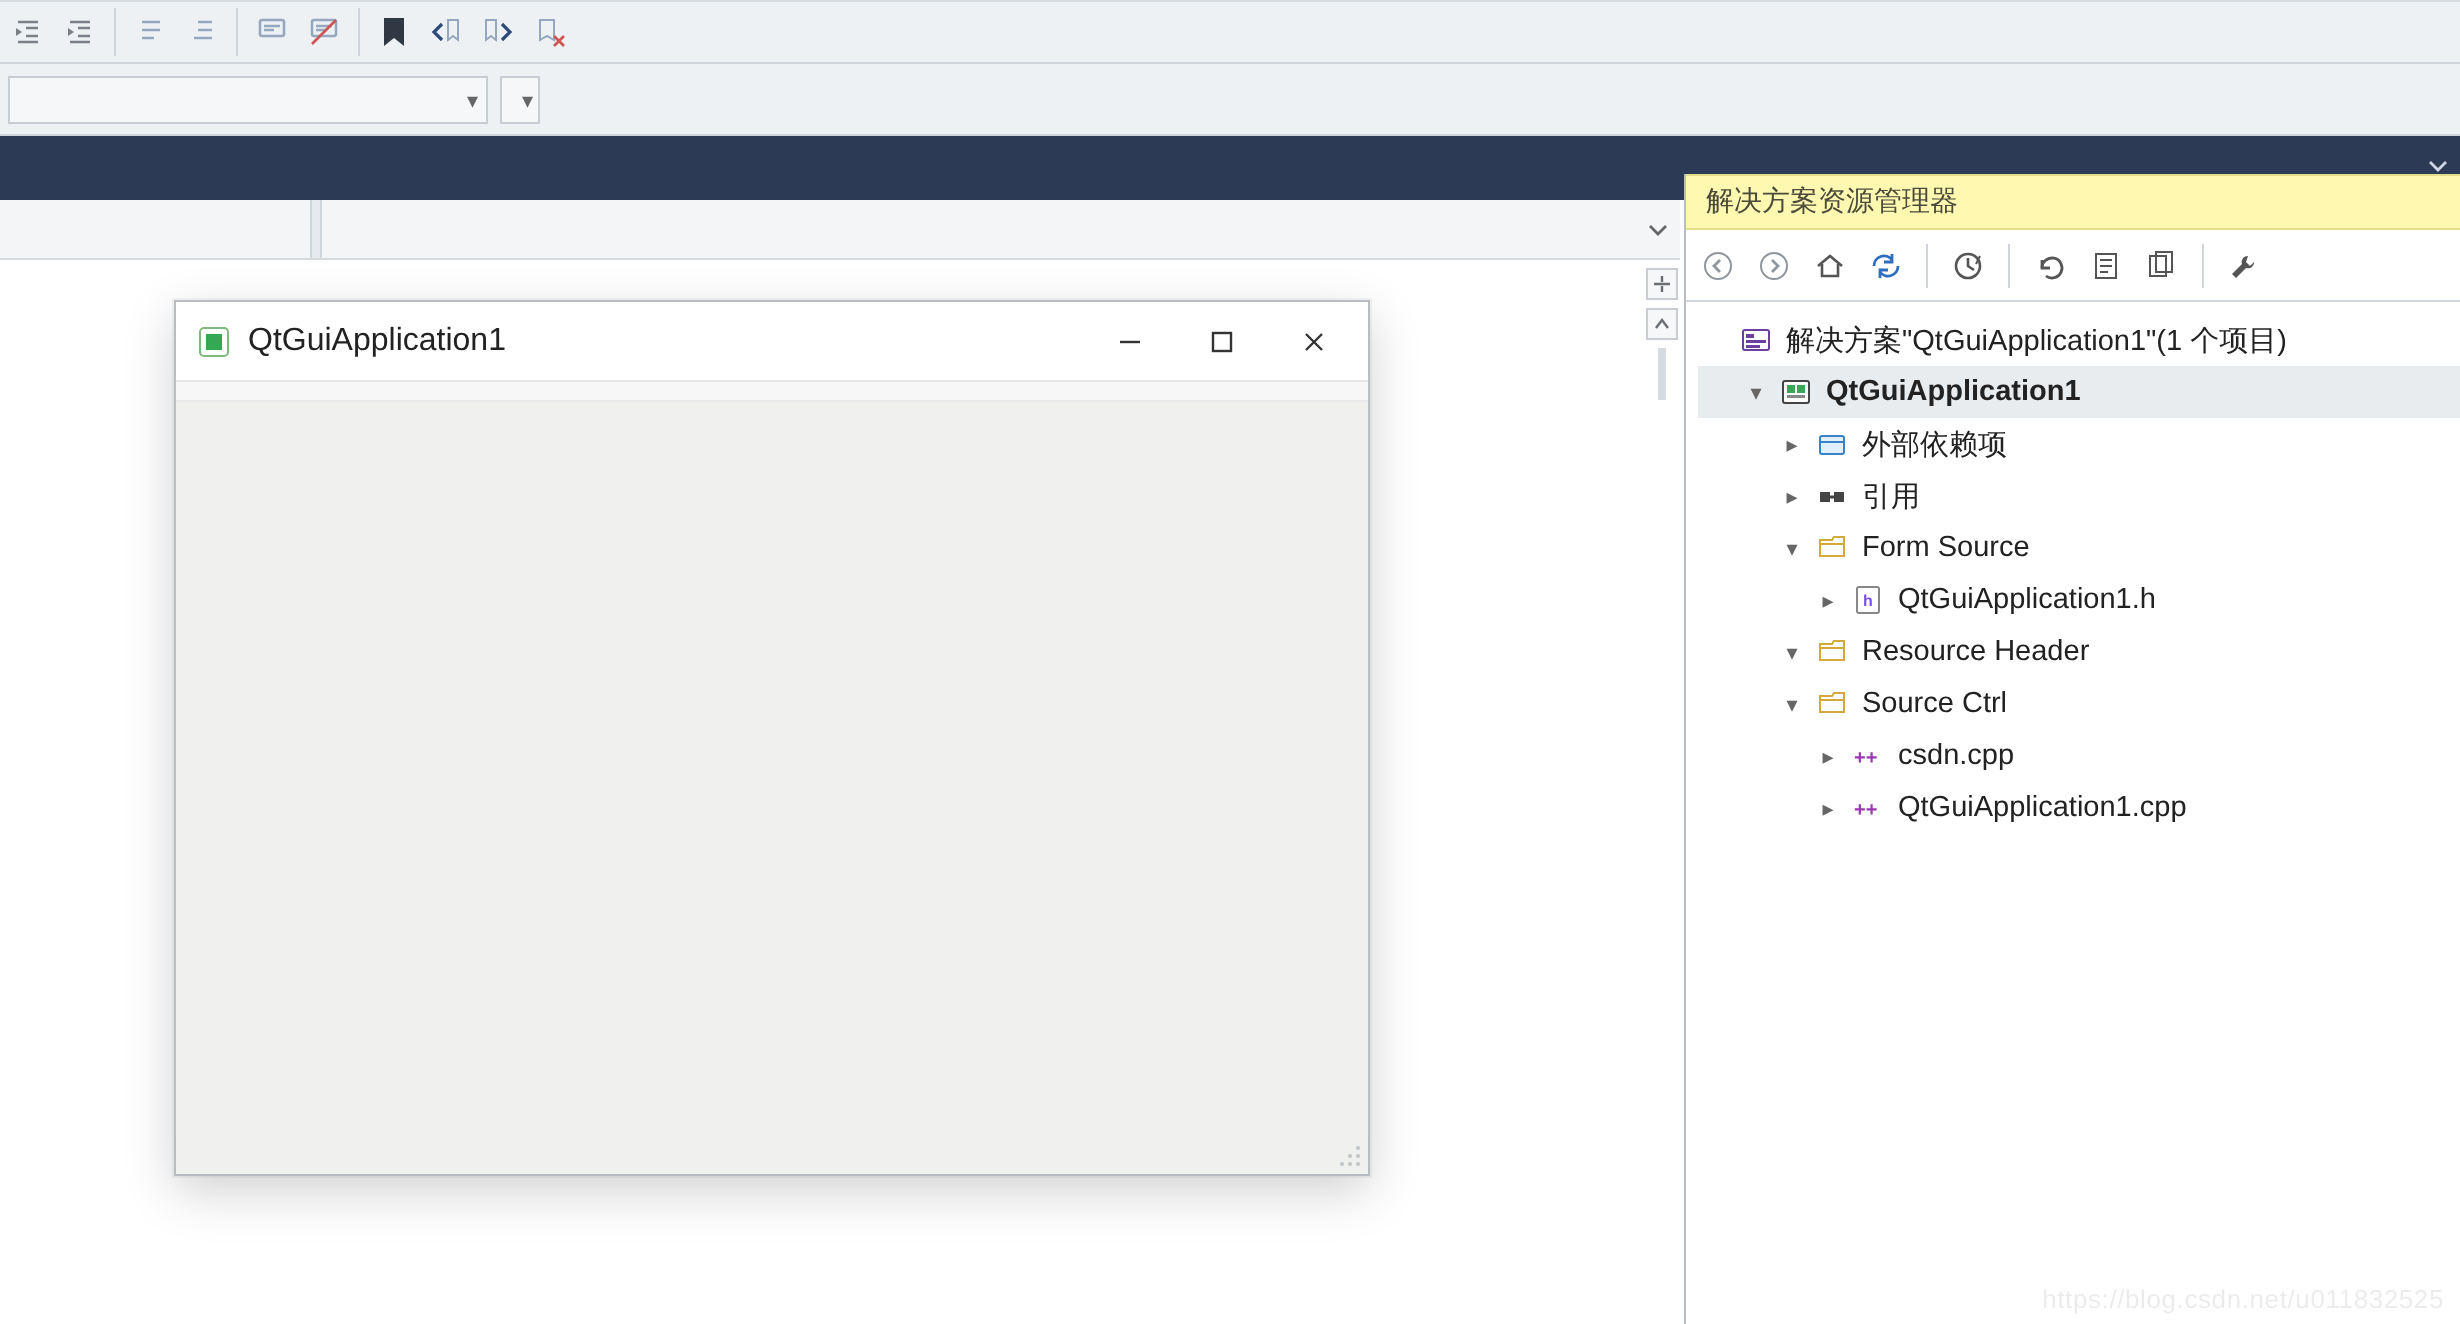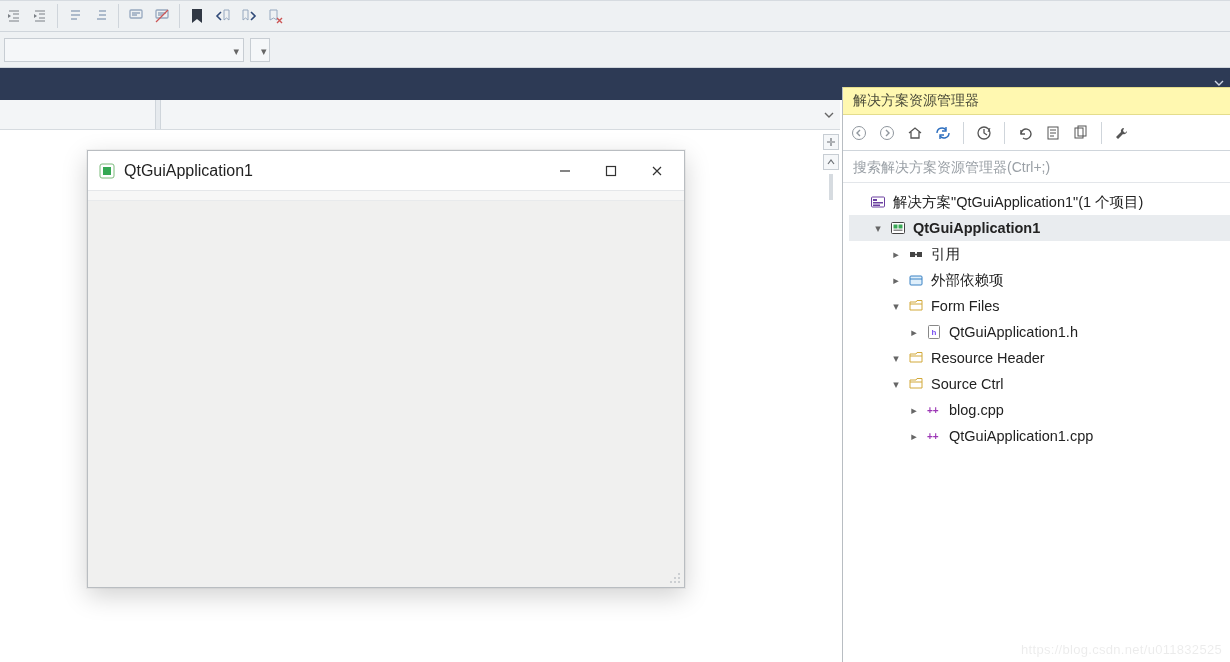--- a/index.html
+++ b/index.html
@@ -461,23 +461,20 @@
             <rect x="5" y="1" width="8" height="10" fill="none" stroke="#555"></rect>
           </svg>
         </span>
       <span class="tbsep"></span>
       <span class="pbtn">
           <svg width="16" height="16" viewBox="0 0 16 16">
             <path d="M10 3a3 3 0 0 0-3 4l-5 5 2 2 5-5a3 3 0 0 0 4-3l-2 2-2-2z" fill="#555"></path>
           </svg>
         </span>
     </div>
-    <div class="panel-search">
-      <input type="text" placeholder="搜索解决方案资源管理器(Ctrl+;)" style="">
-    </div>
 
     <div class="tree">
         <div class="row" style="padding-left:4px">
     <span class="spacer" style="width:14px"></span>
     <span class="ic">
             <svg width="16" height="16" viewBox="0 0 16 16">
               <rect x="1.5" y="3" width="13" height="10" rx="1" fill="#fff" stroke="#6b3fa0"></rect>
               <rect x="3" y="5" width="4" height="2" fill="#6b3fa0"></rect>
               <rect x="3" y="8" width="10" height="1.5" fill="#6b3fa0"></rect>
               <rect x="3" y="10.5" width="7" height="1.5" fill="#6b3fa0"></rect>
@@ -494,93 +491,93 @@
               <rect x="8.5" y="4.5" width="4" height="4" fill="#3aa757"></rect>
               <rect x="3.5" y="9.5" width="9" height="1.5" fill="#888"></rect>
             </svg>
           </span>
     <span class="lbl">QtGuiApplication1</span>
   </div>
         <div class="row" style="padding-left:40px">
     <span class="twisty caret-right"></span>
     <span class="ic">
             <svg width="16" height="16" viewBox="0 0 16 16">
+              <rect x="2" y="4" width="12" height="9" rx="1" fill="#dfeffb" stroke="#3b82c4"></rect>
+              <path d="M2 7h12" stroke="#3b82c4"></path>
+            </svg>
+          </span>
+    <span class="lbl">外部依赖项</span>
+  </div>
+        <div class="row" style="padding-left:40px">
+    <span class="twisty caret-right"></span>
+    <span class="ic">
+            <svg width="16" height="16" viewBox="0 0 16 16">
               <rect x="2" y="6" width="5" height="5" fill="#444"></rect>
               <rect x="9" y="6" width="5" height="5" fill="#444"></rect>
               <path d="M7 8.5h2" stroke="#444" stroke-width="1.5"></path>
             </svg>
           </span>
     <span class="lbl">引用</span>
   </div>
         <div class="row" style="padding-left:40px">
+    <span class="twisty caret-down"></span>
+    <span class="ic">
+            <svg width="16" height="16" viewBox="0 0 16 16">
+              <path d="M2 4h6l1-1.5h5V12H2z" fill="#fff" stroke="#d2a93a"></path>
+              <path d="M2 6h12" stroke="#d2a93a"></path>
+            </svg>
+          </span>
+    <span class="lbl">Form Source</span>
+  </div>
+        <div class="row" style="padding-left:58px">
     <span class="twisty caret-right"></span>
     <span class="ic">
             <svg width="16" height="16" viewBox="0 0 16 16">
-              <rect x="2" y="4" width="12" height="9" rx="1" fill="#dfeffb" stroke="#3b82c4"></rect>
-              <path d="M2 7h12" stroke="#3b82c4"></path>
-            </svg>
-          </span>
-    <span class="lbl">外部依赖项</span>
+              <rect x="2.5" y="1.5" width="11" height="13" rx="1" fill="#fff" stroke="#888"></rect>
+              <text x="8" y="11" font-size="8" text-anchor="middle" fill="#7950f2" font-weight="700">h</text>
+            </svg>
+          </span>
+    <span class="lbl">QtGuiApplication1.h</span>
   </div>
         <div class="row" style="padding-left:40px">
     <span class="twisty caret-down"></span>
     <span class="ic">
             <svg width="16" height="16" viewBox="0 0 16 16">
               <path d="M2 4h6l1-1.5h5V12H2z" fill="#fff" stroke="#d2a93a"></path>
               <path d="M2 6h12" stroke="#d2a93a"></path>
             </svg>
           </span>
-    <span class="lbl">Form Files</span>
+    <span class="lbl">Resource Header</span>
+  </div>
+        <div class="row" style="padding-left:40px">
+    <span class="twisty caret-down"></span>
+    <span class="ic">
+            <svg width="16" height="16" viewBox="0 0 16 16">
+              <path d="M2 4h6l1-1.5h5V12H2z" fill="#fff" stroke="#d2a93a"></path>
+              <path d="M2 6h12" stroke="#d2a93a"></path>
+            </svg>
+          </span>
+    <span class="lbl">Source Ctrl</span>
   </div>
         <div class="row" style="padding-left:58px">
     <span class="twisty caret-right"></span>
     <span class="ic">
             <svg width="16" height="16" viewBox="0 0 16 16">
-              <rect x="2.5" y="1.5" width="11" height="13" rx="1" fill="#fff" stroke="#888"></rect>
-              <text x="8" y="11" font-size="8" text-anchor="middle" fill="#7950f2" font-weight="700">h</text>
-            </svg>
-          </span>
-    <span class="lbl">QtGuiApplication1.h</span>
-  </div>
-        <div class="row" style="padding-left:40px">
-    <span class="twisty caret-down"></span>
-    <span class="ic">
-            <svg width="16" height="16" viewBox="0 0 16 16">
-              <path d="M2 4h6l1-1.5h5V12H2z" fill="#fff" stroke="#d2a93a"></path>
-              <path d="M2 6h12" stroke="#d2a93a"></path>
-            </svg>
-          </span>
-    <span class="lbl">Resource Header</span>
-  </div>
-        <div class="row" style="padding-left:40px">
-    <span class="twisty caret-down"></span>
-    <span class="ic">
-            <svg width="16" height="16" viewBox="0 0 16 16">
-              <path d="M2 4h6l1-1.5h5V12H2z" fill="#fff" stroke="#d2a93a"></path>
-              <path d="M2 6h12" stroke="#d2a93a"></path>
-            </svg>
-          </span>
-    <span class="lbl">Source Ctrl</span>
+              <text x="1" y="12" font-size="10" fill="#9c36b5" font-weight="700">++</text>
+            </svg>
+          </span>
+    <span class="lbl">csdn.cpp</span>
   </div>
         <div class="row" style="padding-left:58px">
     <span class="twisty caret-right"></span>
     <span class="ic">
             <svg width="16" height="16" viewBox="0 0 16 16">
               <text x="1" y="12" font-size="10" fill="#9c36b5" font-weight="700">++</text>
             </svg>
           </span>
-    <span class="lbl">blog.cpp</span>
-  </div>
-        <div class="row" style="padding-left:58px">
-    <span class="twisty caret-right"></span>
-    <span class="ic">
-            <svg width="16" height="16" viewBox="0 0 16 16">
-              <text x="1" y="12" font-size="10" fill="#9c36b5" font-weight="700">++</text>
-            </svg>
-          </span>
     <span class="lbl">QtGuiApplication1.cpp</span>
   </div>
       </div>
   </div>
 
   <div class="watermark">https://blog.csdn.net/u011832525</div>
 
 </div>
 
 </body></html>

